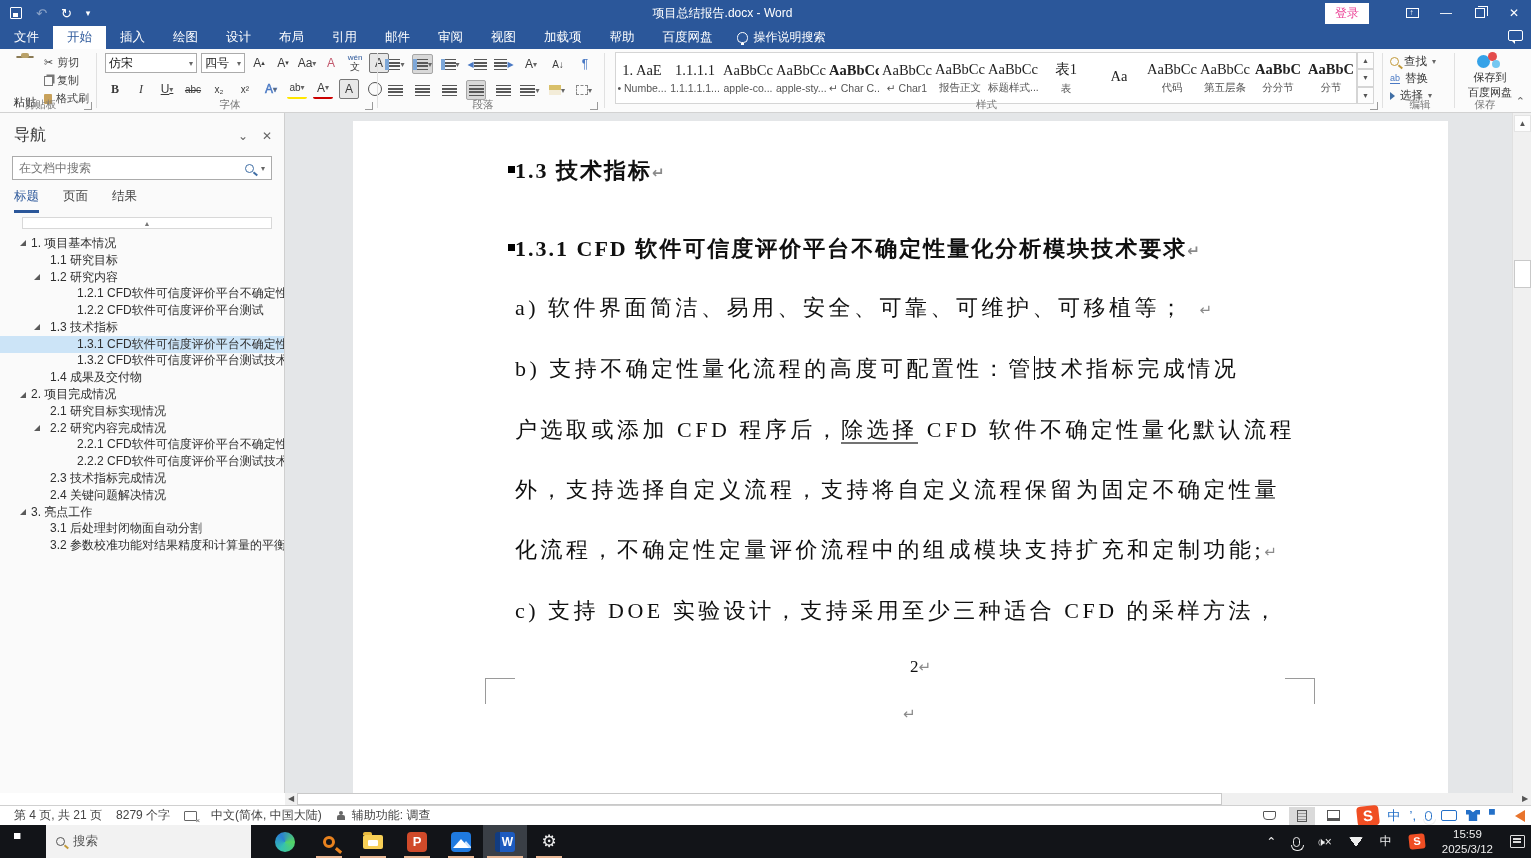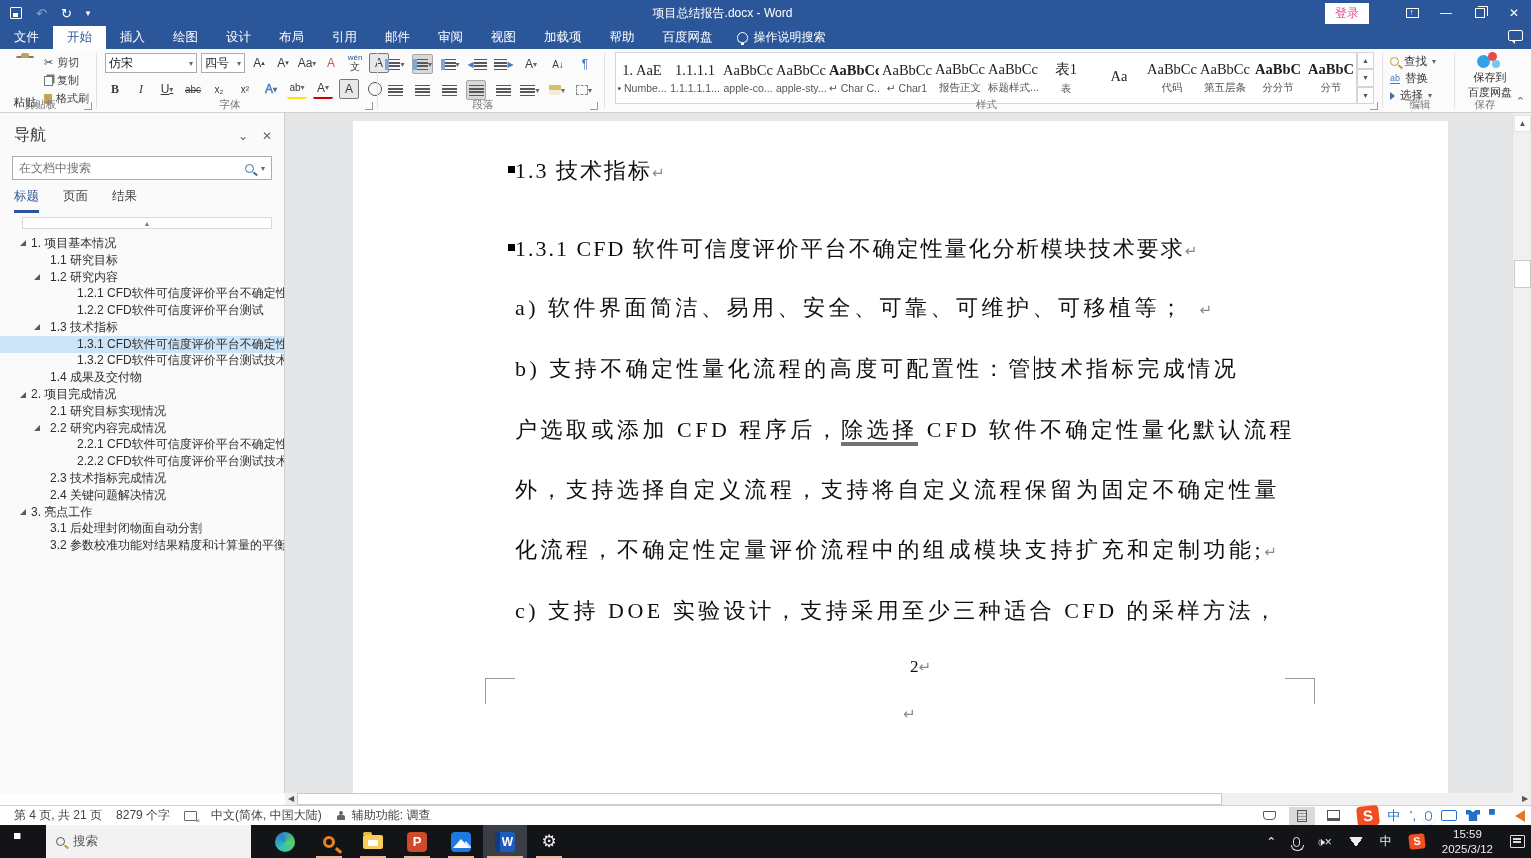--- a/index.html
+++ b/index.html
@@ -108,25 +108,25 @@
   .nav-item.f-expand .tri{border-bottom-color:#5a5a5a;visibility:visible;}
   .nav-item.lvl1{padding-left:20px;}
   .nav-item.lvl2{padding-left:50px;}
   .nav-item.lvl3{padding-left:66px;}
   .nav-item.lvl2 .tri{margin-left:-16px;margin-right:10px;}
   .nav-item.f-selected{background:var(--sel);}
   
   #docarea{flex:1;height:100%;background:var(--doc-bg);position:relative;overflow:hidden;}
   #page{position:absolute;left:68px;top:8px;width:1095px;height:672px;background:#fff;}
   .docline{position:absolute;white-space:nowrap;font-family:"Liberation Serif","DejaVu Serif",serif;font-size:22px;letter-spacing:3.5px;color:#101010;}
-  .docline.h{font-weight:normal;letter-spacing:2px;font-size:22px;}
+  .docline.h{font-weight:bold;letter-spacing:2px;font-size:22px;}
   .sq{position:absolute;width:7px;height:7px;background:#000;}
   .pmark{font-size:15px;color:#8a8a8a;letter-spacing:0;font-family:"DejaVu Sans",sans-serif;}
   .caret{display:inline-block;width:1.5px;height:24px;background:#000;vertical-align:-4px;letter-spacing:0;}
-  .ul-blue{border-bottom:4px solid #737373;margin-top:24px;}
+  .ul-blue{border-bottom:2px solid #737373;margin-top:24px;}
   .corner{position:absolute;width:30px;height:26px;border-color:#9a9a9a;}
   .corner.l{border-left:1.5px solid #9a9a9a;border-top:1.5px solid #9a9a9a;}
   .corner.r{border-right:1.5px solid #9a9a9a;border-top:1.5px solid #9a9a9a;}
   
   #vscroll{position:absolute;right:0;top:0;width:19px;height:100%;background:#f0f0f0;border-left:1px solid #e0e0e0;}
   .varrow{position:absolute;left:1px;width:17px;height:17px;background:#fdfdfd;border:1px solid #e4e4e4;color:#555;font-size:8px;text-align:center;line-height:15px;cursor:pointer;}
   #vthumb{position:absolute;left:1px;top:147px;width:17px;height:28px;background:#fff;border:1px solid #c9c9c9;cursor:grab;}
 
   
   #hscroll{left:285px;top:793px;width:1246px;height:12px;background:#f0f0f0;position:absolute;display:flex;align-items:center;}

